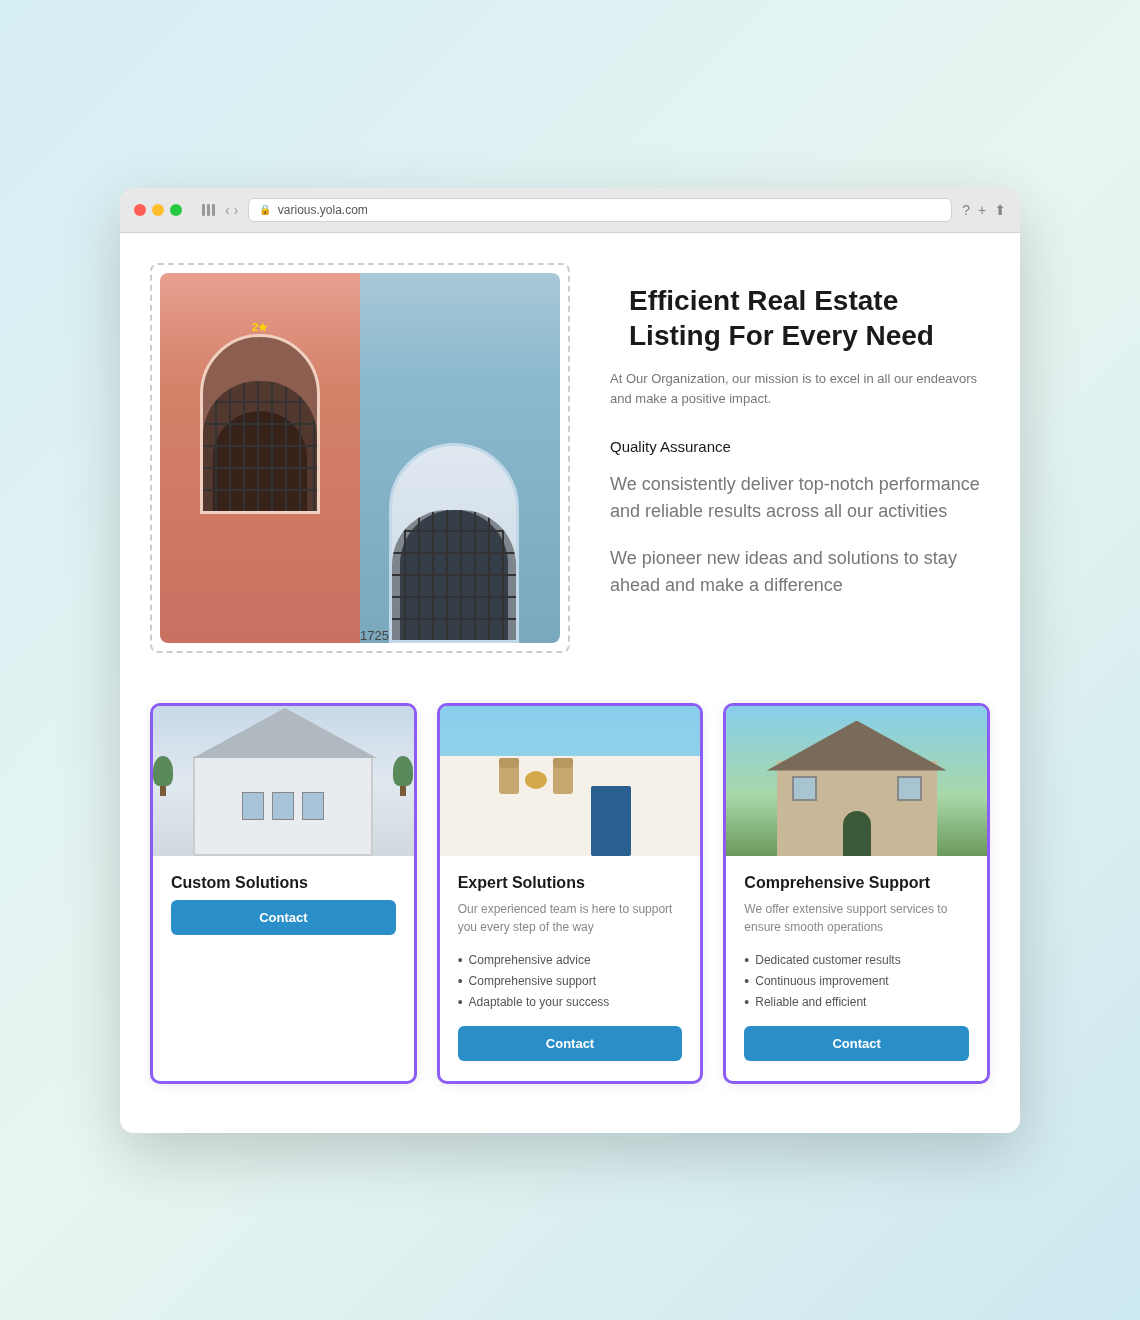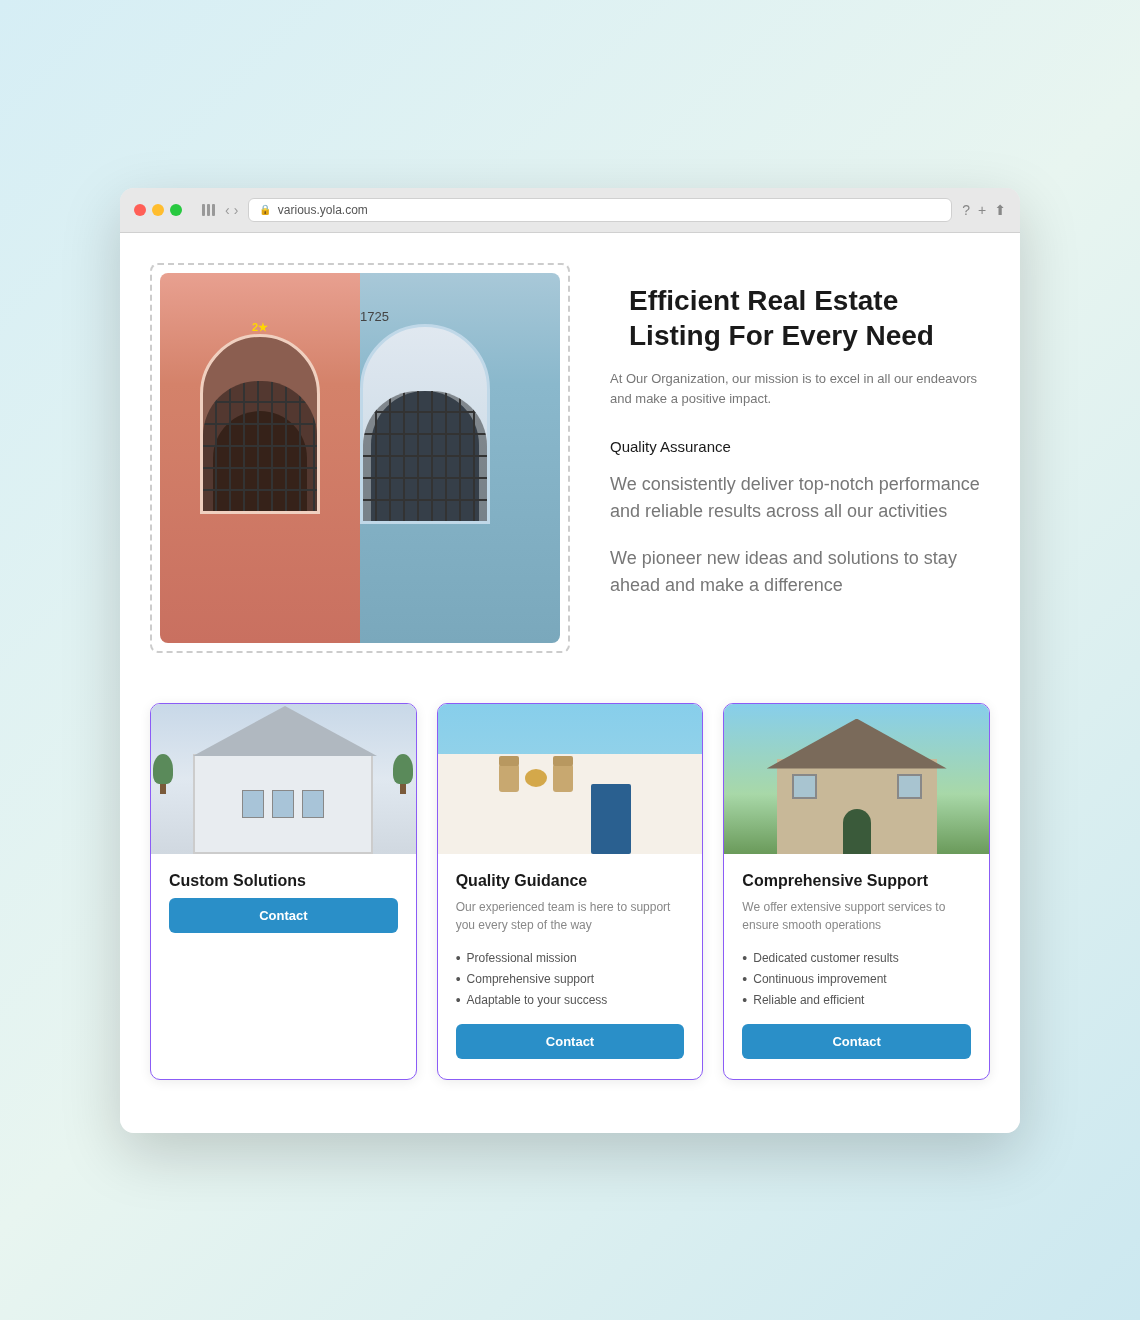--- a/index.html
+++ b/index.html
@@ -133,22 +133,22 @@
       margin-top: 8px;
       font-size: 11px;
       color: #ffd700;
       font-weight: bold;
     }
     .door-right {
       flex: 1;
       background: linear-gradient(180deg, #a8c8d8 0%, #8ab8cc 30%, #7aa8bc 100%);
       position: relative;
       display: flex;
-      flex-direction: column;
-      align-items: flex-start;
+      flex-direction: row;
+      align-items: flex-end;
       padding-top: 30px;
     }
     .door-arch-right {
       width: 130px;
       height: 200px;
       border-radius: 65px 65px 0 0;
       border: 3px solid #c0d8e8;
       background: linear-gradient(180deg, #e0e8f0 0%, #c8d8e4 100%);
       position: relative;
       overflow: hidden;
@@ -230,21 +230,21 @@
     .cards-section {
       display: flex;
       gap: 20px;
     }
     .card {
       flex: 1;
       border-radius: 10px;
       overflow: hidden;
       box-shadow: 0 2px 12px rgba(0,0,0,0.08);
       background: white;
-      border: 1px solid #8b5cf6;
+      border: 3px solid #8b5cf6;
     }
     .card-image {
       width: 100%;
       height: 150px;
       overflow: hidden;
     }
     .card-img-house1 {
       width: 100%;
       height: 100%;
       background: linear-gradient(180deg, #c8d8e8 0%, #e0e8f0 50%, #d0d8e0 100%);
@@ -518,24 +518,24 @@
               <div class="chairs-container">
                 <div class="chair"></div>
                 <div class="small-table"></div>
                 <div class="chair"></div>
               </div>
               <div class="blue-door"></div>
             </div>
           </div>
         </div>
         <div class="card-body">
-          <div class="card-title">Quality Guidance</div>
+          <div class="card-title">Expert Solutions</div>
           <div class="card-desc">Our experienced team is here to support you every step of the way</div>
           <ul class="card-list">
-            <li>Professional mission</li>
+            <li>Comprehensive advice</li>
             <li>Comprehensive support</li>
             <li>Adaptable to your success</li>
           </ul>
           <button class="contact-btn">Contact</button>
         </div>
       </div>
 
       <div class="card">
         <div class="card-image">
           <div class="card-img-house3">

